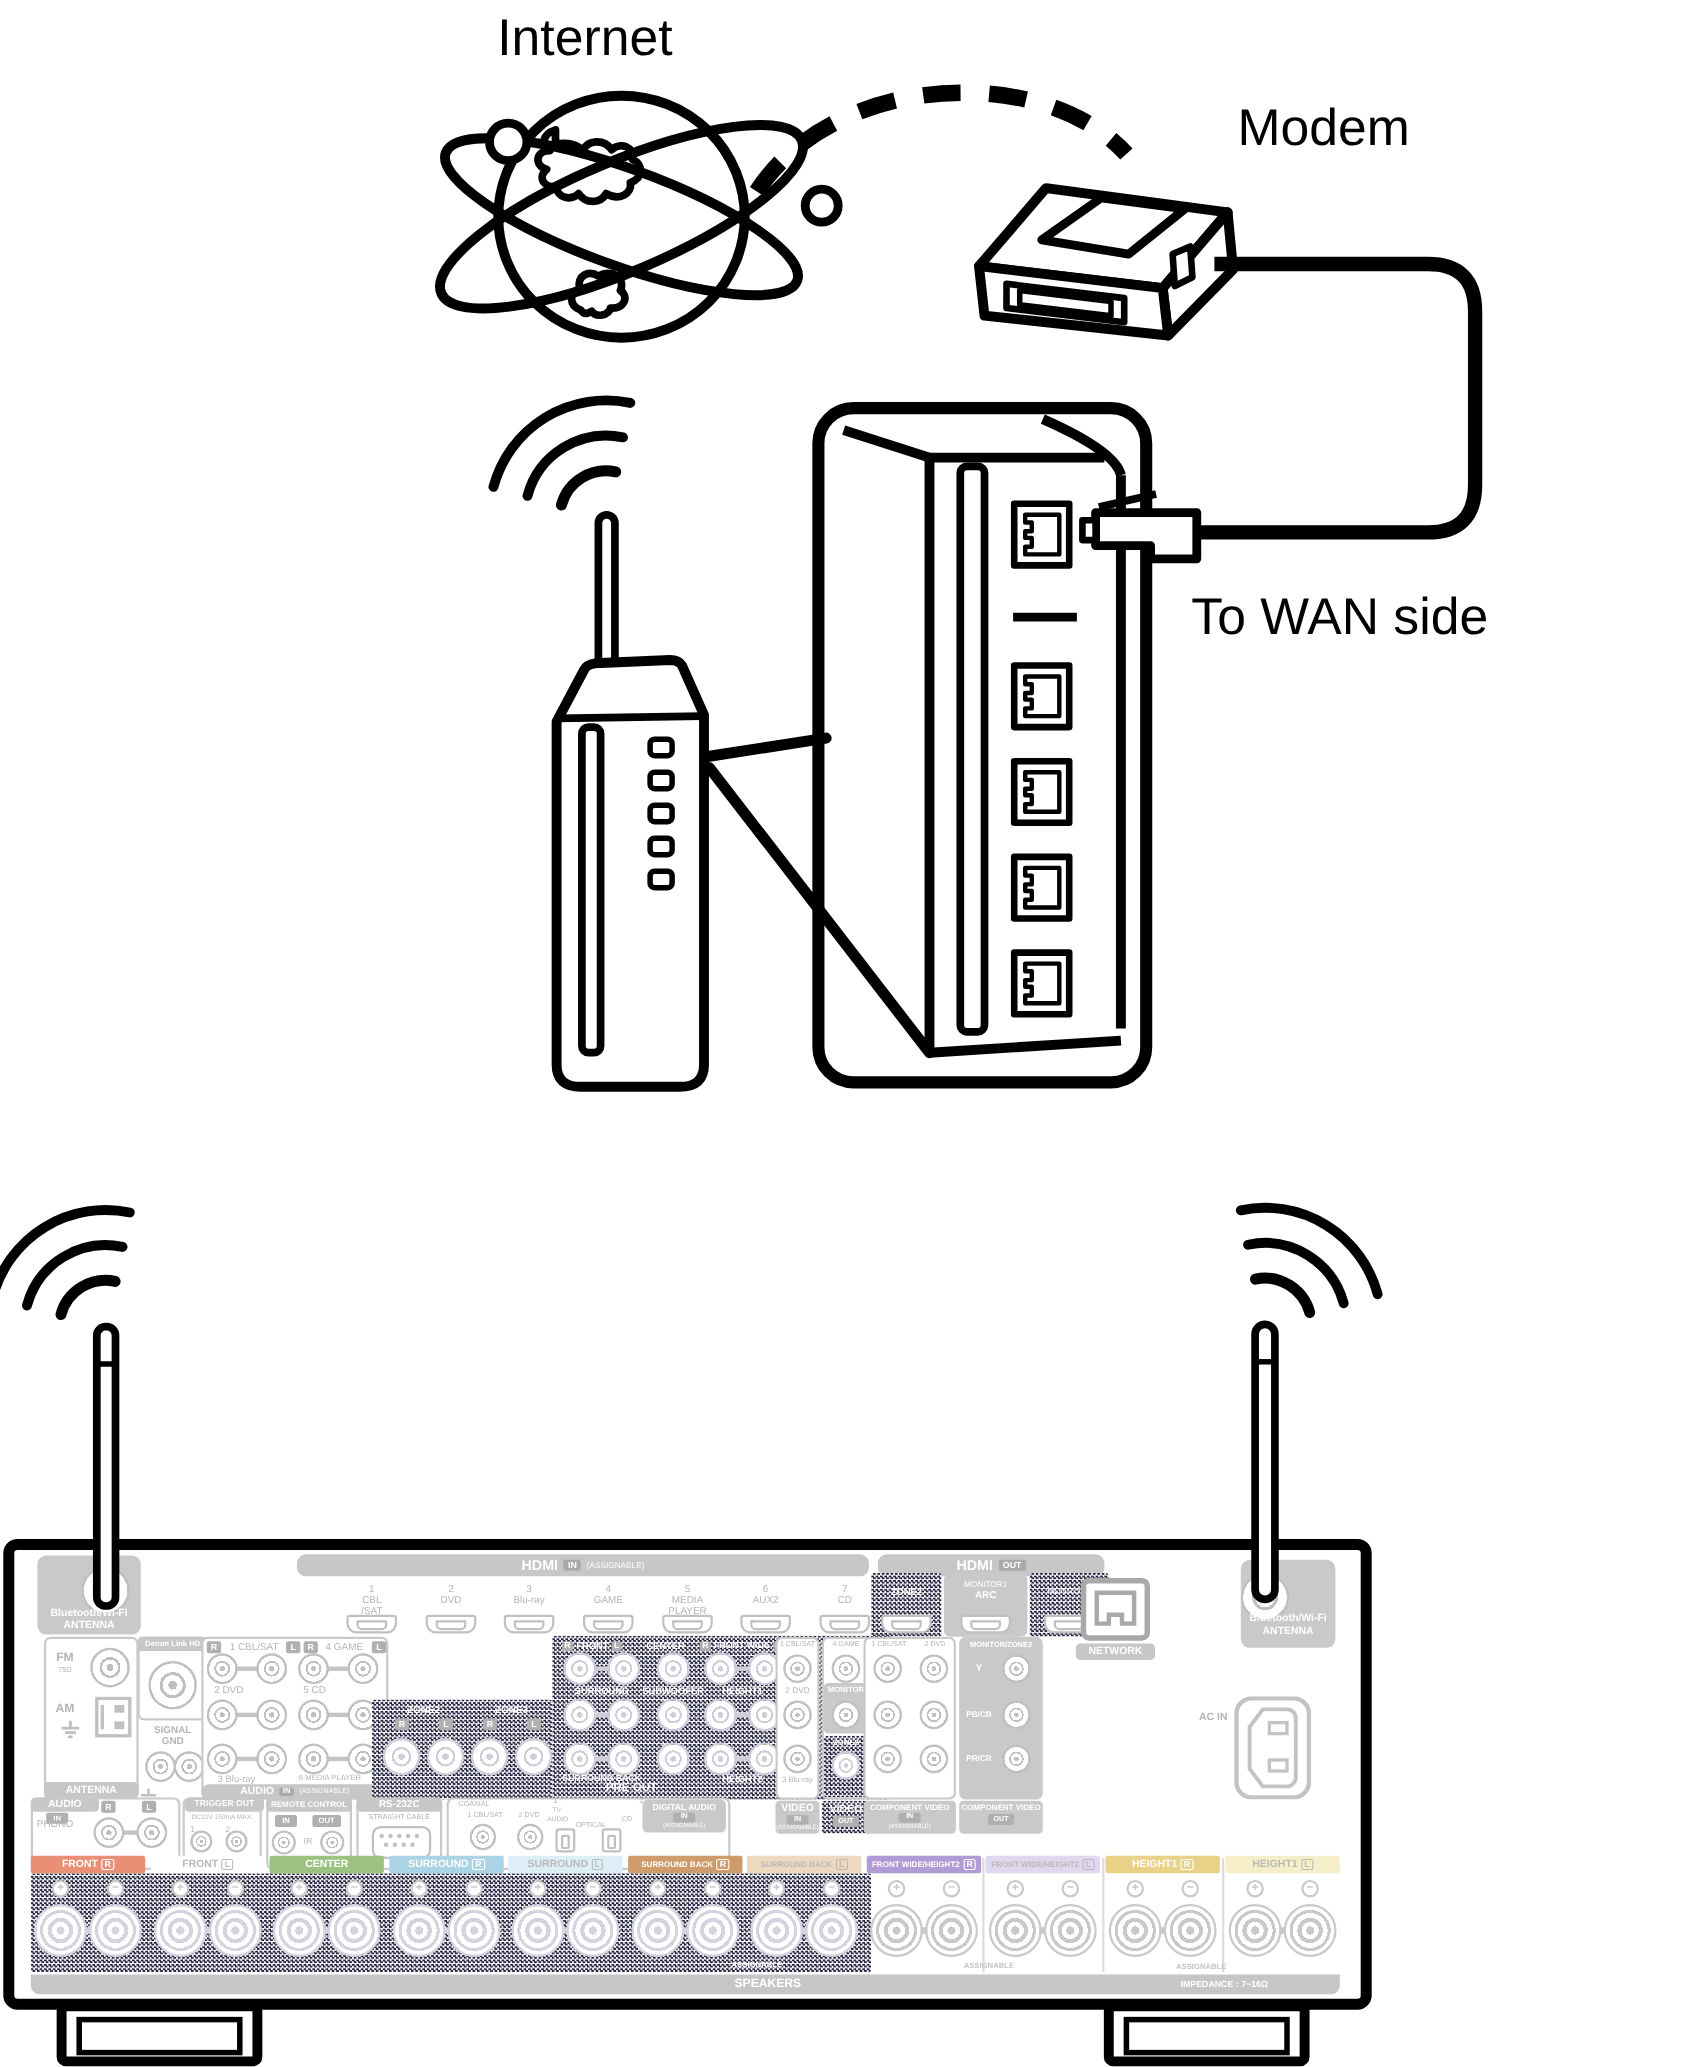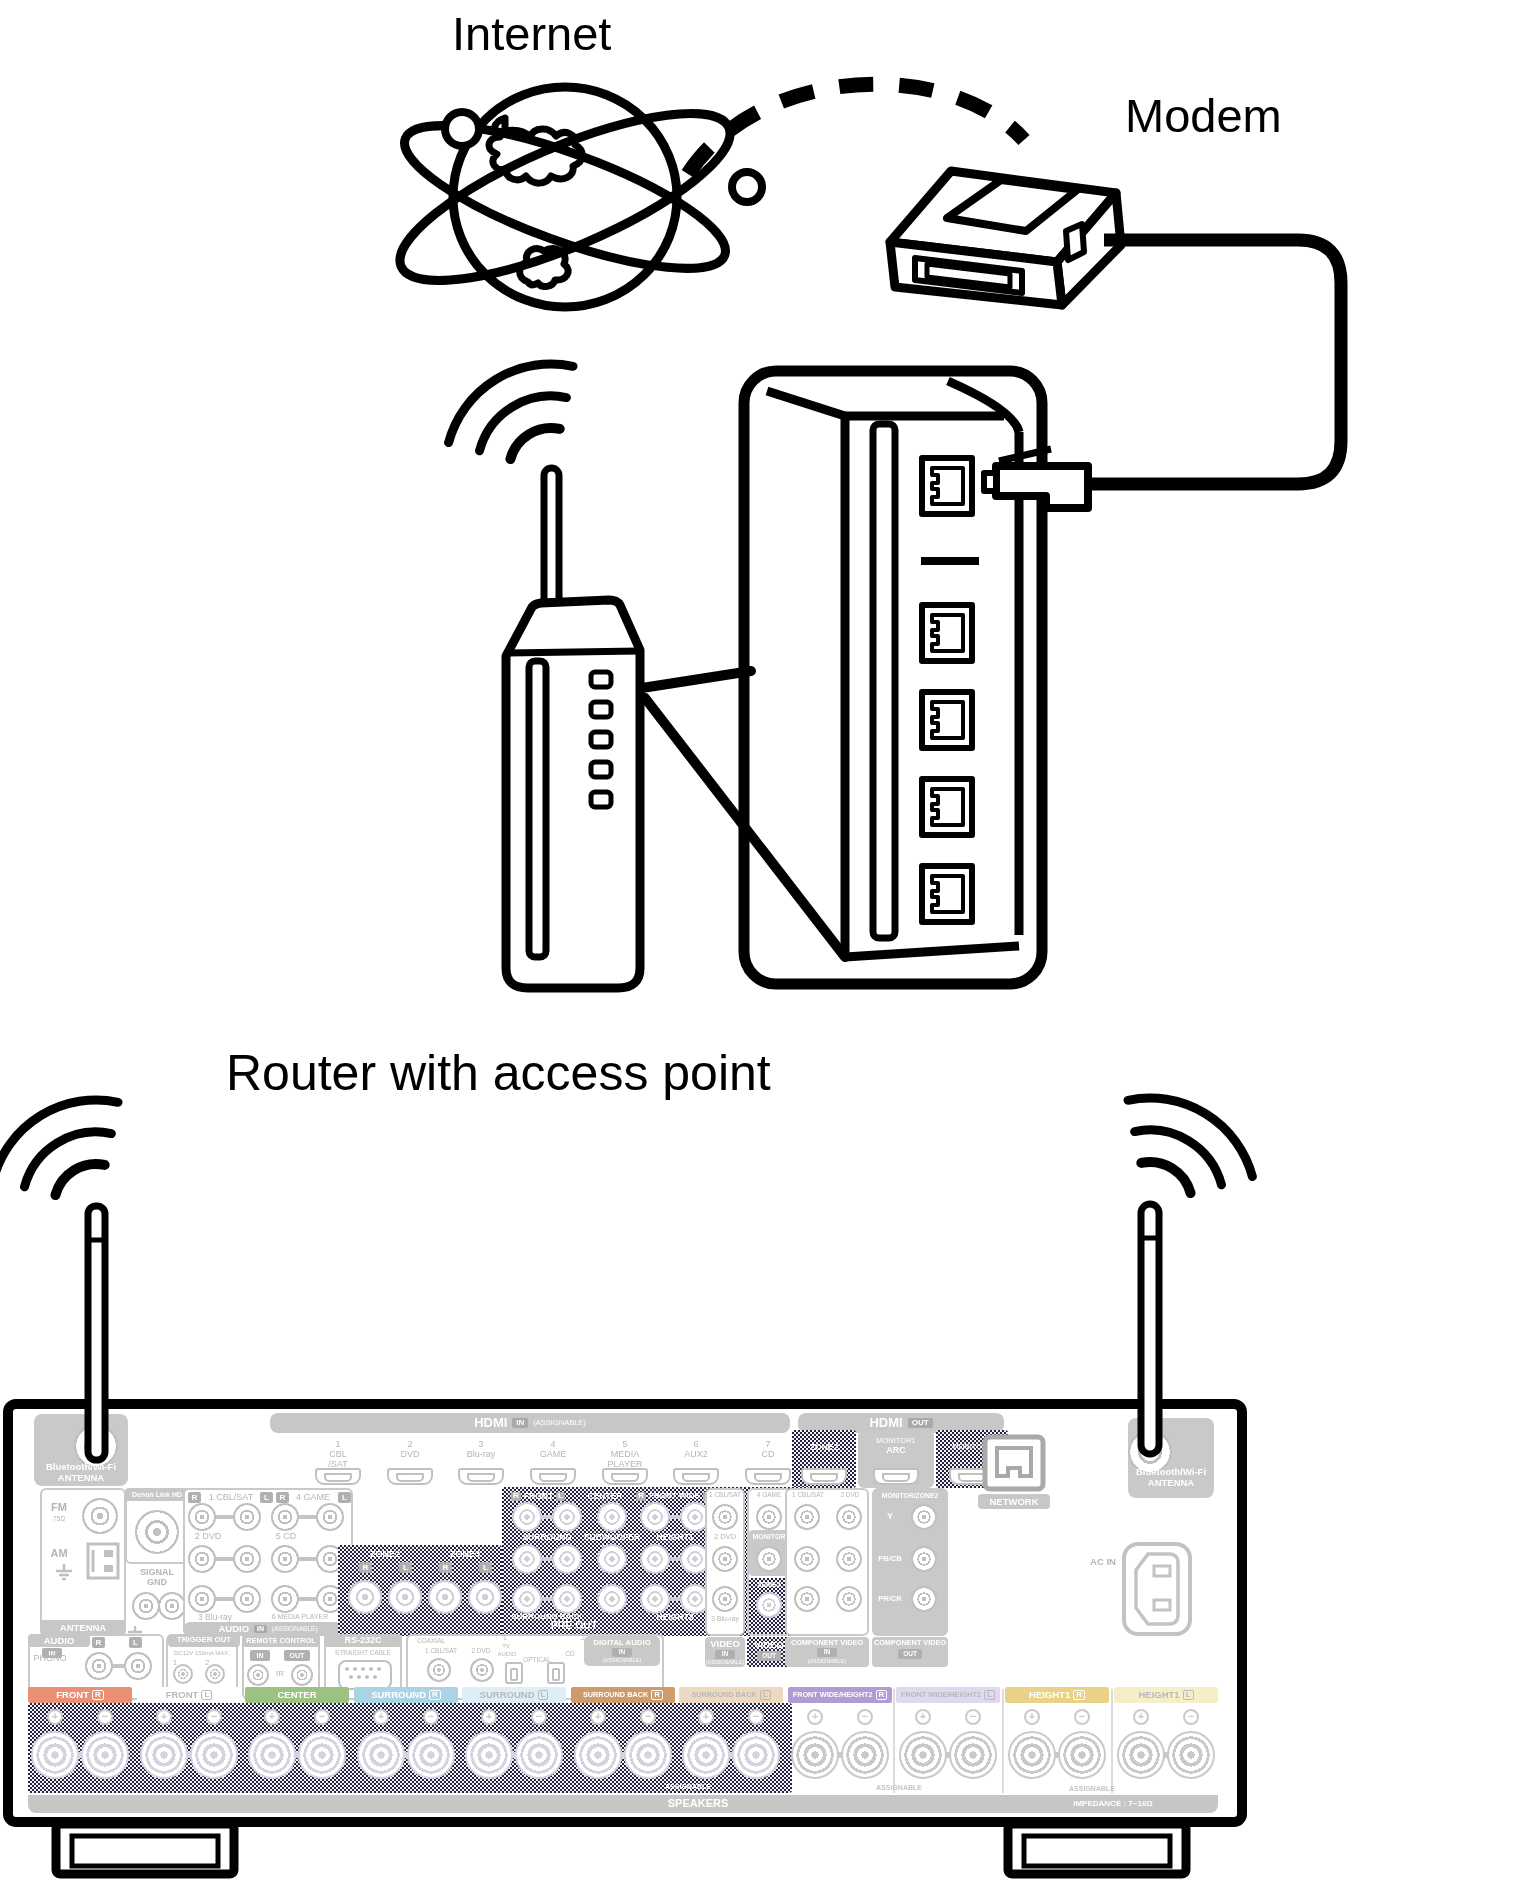--- a/index.html
+++ b/index.html
@@ -110,21 +110,21 @@
     <g stroke="#000" fill="none" stroke-linejoin="round">
       <path d="M1104 240 L1298 240 Q1341 240 1341 283 L1341 441 Q1341 484 1298 484 L1090 484" stroke-width="13"></path>
       <path d="M996 466 H1088 V508 H1046 V496 H996 Z" stroke-width="8" fill="#fff"></path>
       <rect x="984" y="473" width="12" height="18" stroke-width="6" fill="#fff"></rect>
       <path d="M999 461 L1051 449" stroke-width="7"></path>
     </g>
   </svg>
 
   <div class="dlabel" style="left:452px;top:6px">Internet</div>
   <div class="dlabel" style="left:1125px;top:88px">Modem</div>
-  <div class="dlabel" style="left:226px;top:1044px;font-size:50px">Router with access point</div>
+  <div class="dlabel" style="left:1083px;top:532px">To WAN side</div>
 
   <div id="receiver" class="abs" style="left:8px;top:1404px;width:1234px;height:418px;background:#fff">
       <div class="gbox" style="left:26px;top:10px;width:94px;height:72px;border-radius:8px"></div>
       <div class="rca" style="left:66px;top:20px;width:44px;height:44px;"></div>
       <div class="lab tw" style="left:26px;top:57px;width:94px;height:11px;font-size:9.5px;font-weight:bold">Bluetooth/Wi-Fi</div>
       <div class="lab tw" style="left:26px;top:68px;width:94px;height:11px;font-size:9.5px;font-weight:bold">ANTENNA</div>
       <div class="gbox" style="left:1120px;top:14px;width:86px;height:80px;border-radius:8px"></div>
       <div class="rca" style="left:1120px;top:26px;width:44px;height:44px;"></div>
       <div class="lab tw" style="left:1120px;top:62px;width:86px;height:11px;font-size:9.5px;font-weight:bold">Bluetooth/Wi-Fi</div>
       <div class="lab tw" style="left:1120px;top:73px;width:86px;height:11px;font-size:9.5px;font-weight:bold">ANTENNA</div>

